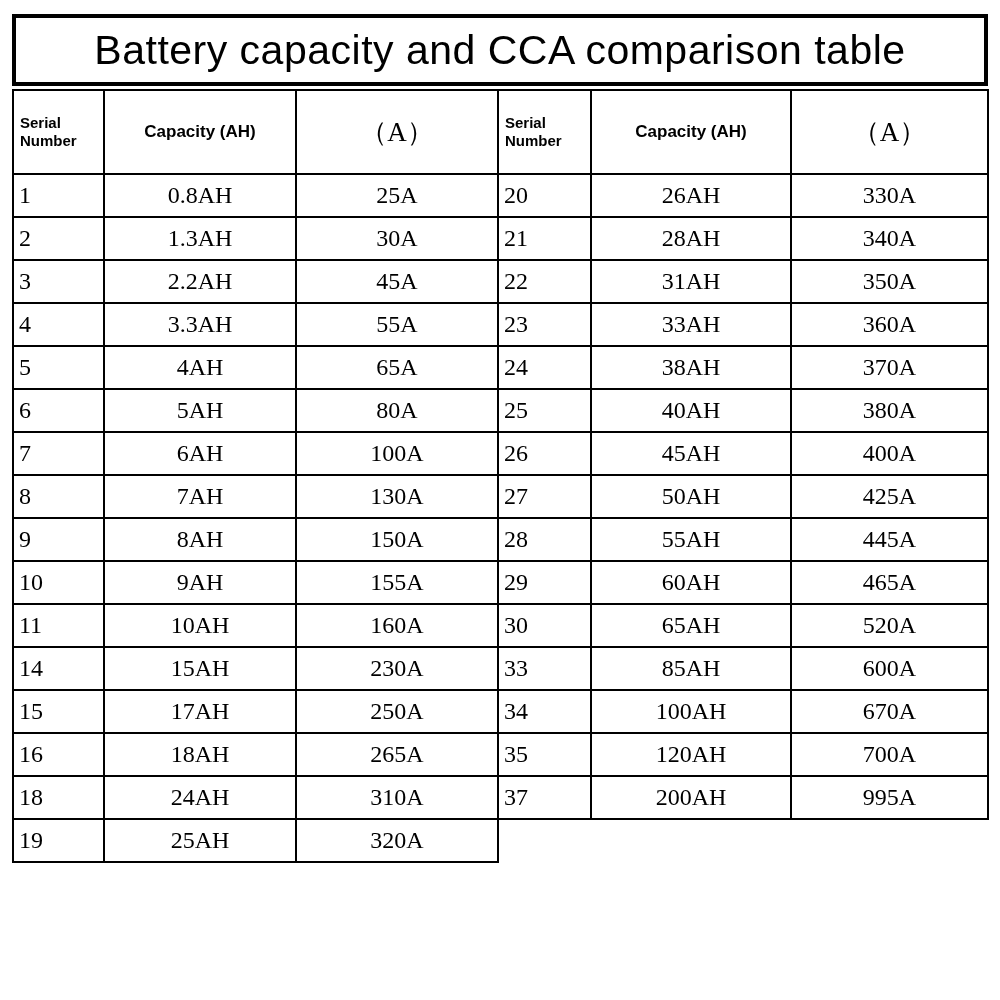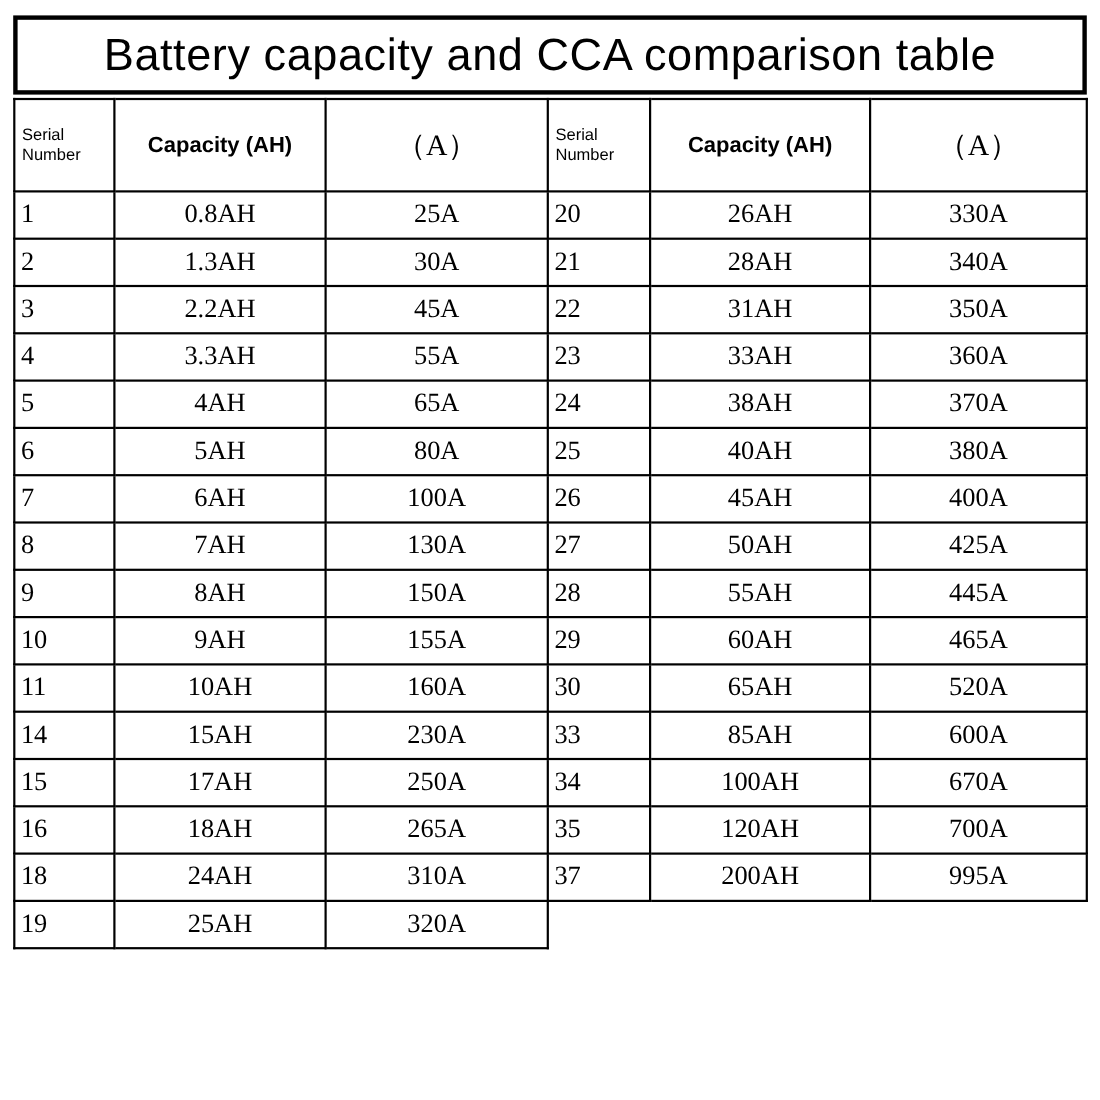--- a/index.html
+++ b/index.html
@@ -41,29 +41,29 @@
     color: #000000;
     overflow: hidden;
   }
   .cmp-table thead th {
     height: 82px;
     background: #ffffff;
   }
   th.serial-h {
     font-family: "Liberation Sans", sans-serif;
     font-size: 15px;
-    font-weight: normal;
+    font-weight: bold;
     text-align: left;
     padding-left: 6px;
     white-space: pre-line;
     line-height: 1.2;
   }
   th.capacity-h {
     font-family: "Liberation Sans", sans-serif;
-    font-size: 20px;
+    font-size: 17px;
     font-weight: bold;
     text-align: center;
   }
   th.cca-h {
     font-family: "Liberation Serif", serif;
     font-size: 27px;
     font-weight: normal;
     text-align: center;
   }
   .cmp-table tbody td {

